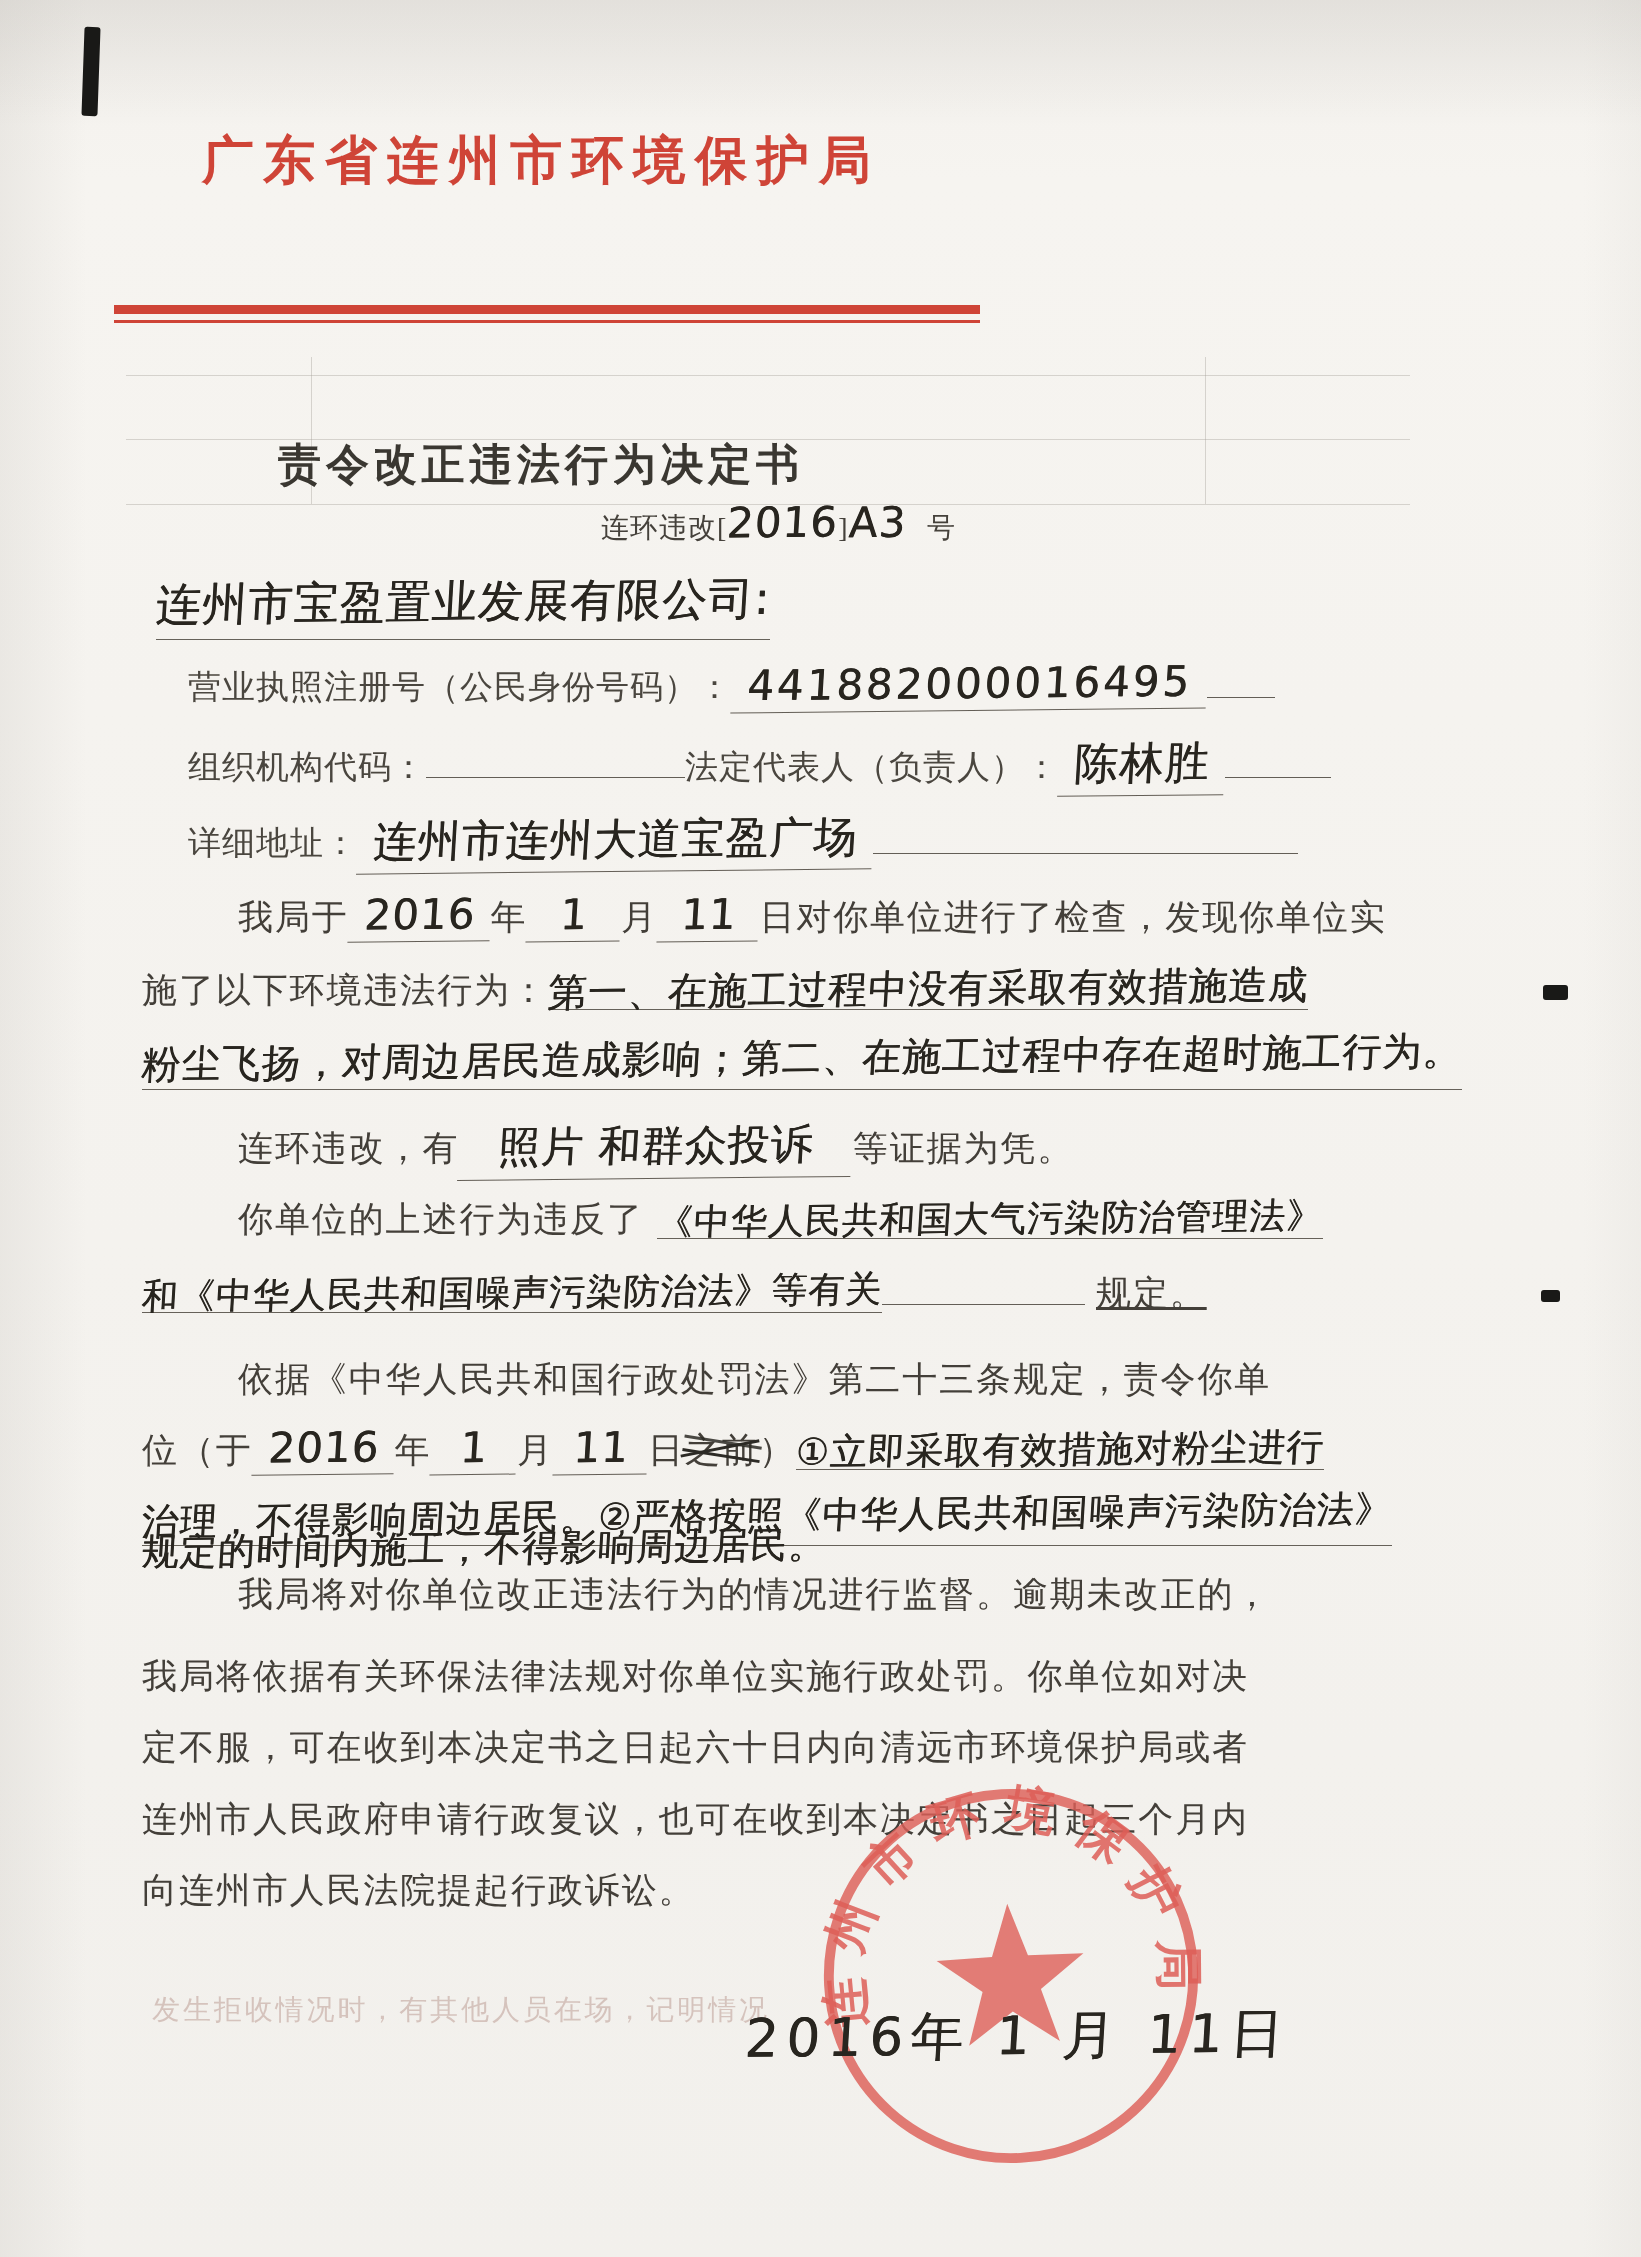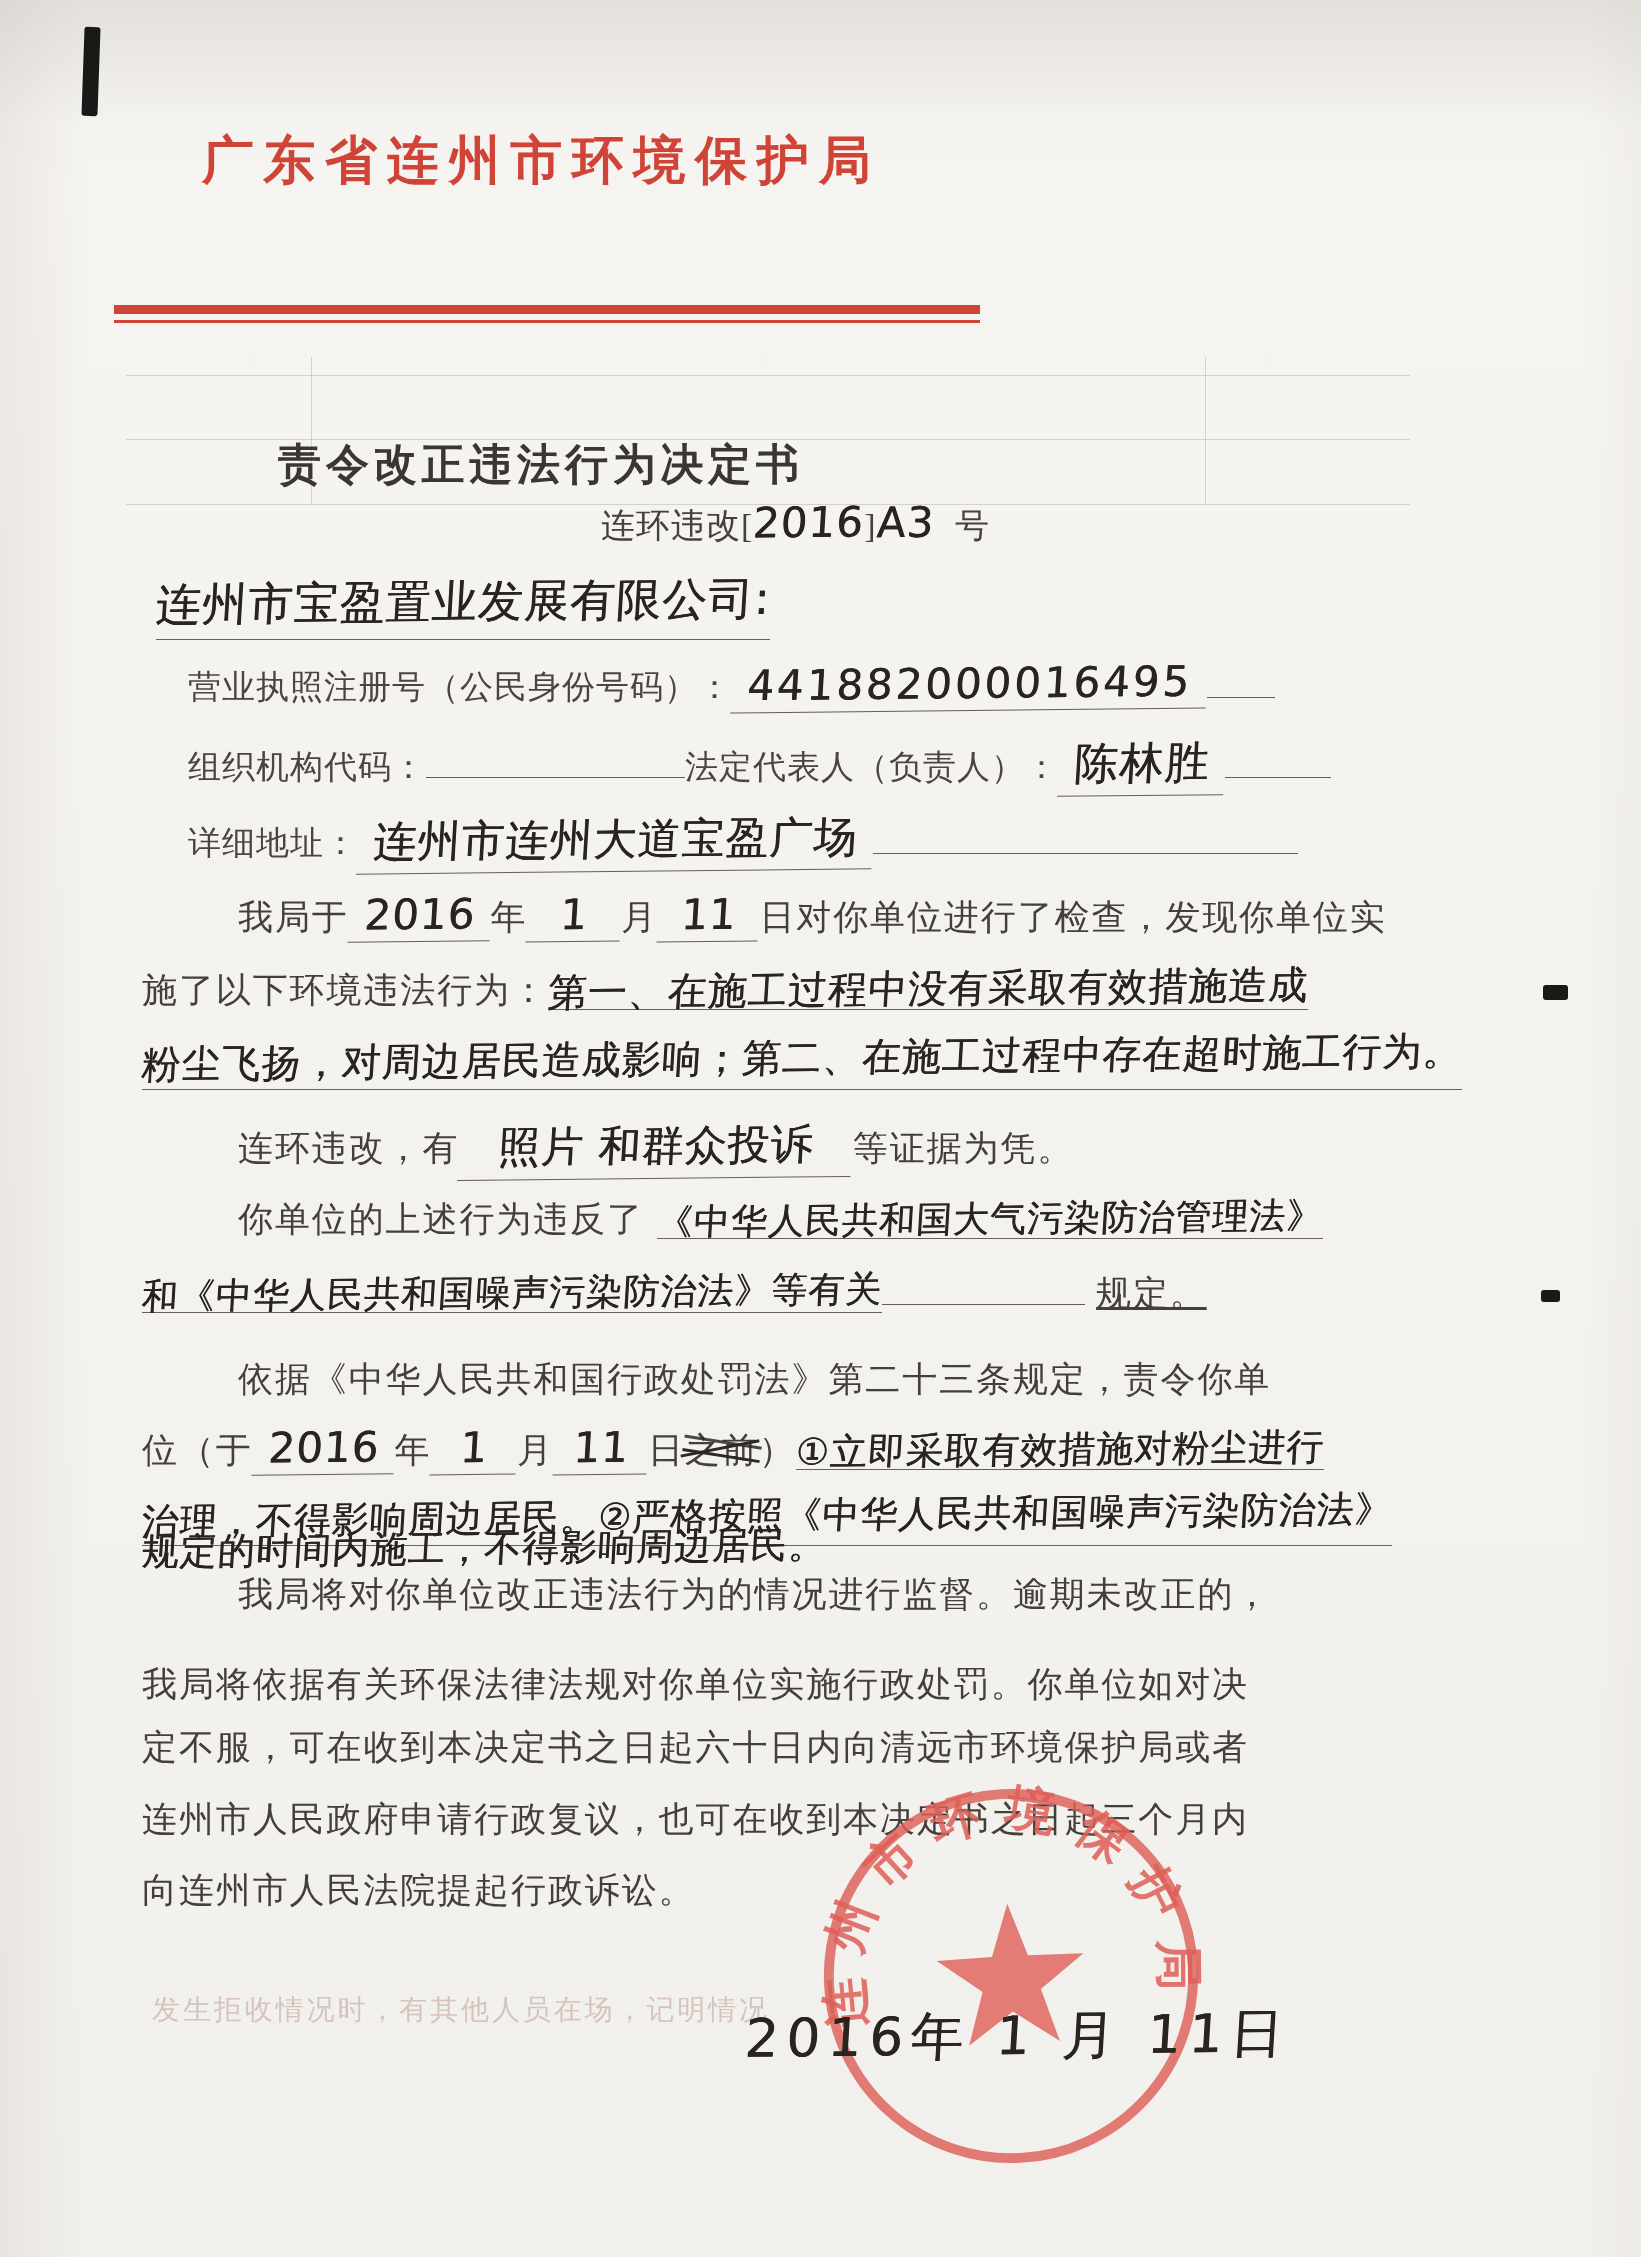--- a/index.html
+++ b/index.html
@@ -22,21 +22,21 @@
   
   .hw{font-family:"DejaVu Sans",sans-serif;color:#28251f;display:inline-block;
       transform:skewX(-4deg) rotate(-.6deg);text-shadow:0.5px 0 0 #28251f;letter-spacing:1px;}
   .hw-40{font-size:39px;} .hw-44{font-size:42px;} .hw-38{font-size:37px;} .hw-36{font-size:36px;}
   .fill{border-bottom:1.9px solid rgba(62,56,48,.8);padding:0 15.4px 1.9px 15.4px;}
   .ul{display:inline-block;border-bottom:1.9px solid rgba(62,56,48,.8);}
   .ulwrap{border-bottom:1.9px solid rgba(62,56,48,.78);padding-bottom:6.8px;}
   .header-red{color:#cf4437;font-weight:bold;font-size:52px;letter-spacing:9.7px;text-align:center;}
   .rule{position:absolute;background:#cf4437;}
   .title{color:#3a3731;font-size:43px;font-weight:600;letter-spacing:4.8px;text-align:center;}
-  .docno-pr{color:#45413b;font-size:34px;letter-spacing:1px;text-align:right;}
+  .docno-pr{color:#45413b;font-size:28px;letter-spacing:1px;text-align:right;}
   .struck{position:relative;display:inline-block;}
   .struck::before{content:"";position:absolute;left:-4.8px;top:42%;width:108%;height:2.9px;
     background:#2c2a25;transform:rotate(-11deg);}
   .struck::after{content:"";position:absolute;left:-2.9px;top:58%;width:105%;height:2.9px;
     background:#2c2a25;transform:rotate(9deg);box-shadow:0 -13.5px 0 rgba(44,42,37,.85);}
   .ghostline{position:absolute;background:rgba(165,160,152,.40);}
   .ghost-note{color:rgba(165,120,110,.38);font-size:28px;letter-spacing:2.9px;}
   .artifact{position:absolute;background:#191917;border-radius:2.9px;}
   .seal{position:absolute;left:813px;top:1778px;width:396px;height:396px;transform:rotate(-3deg);z-index:3;}
   .date-line{z-index:4;font-size:53px;}
@@ -108,21 +108,21 @@
     <span class="pr">位（于</span><span class="hw hw-44 fill">2016</span><span class="pr">年</span><span class="hw hw-44 fill" style="padding:0 29px 1.9px 29px;">1</span><span class="pr">月</span><span class="hw hw-44 fill" style="padding:0 19.3px 1.9px 19.3px;">11</span><span class="pr">日</span><span class="pr struck">之前</span><span class="pr">）</span><span class="ulwrap" style="padding-bottom:3.9px;"><span class="hw hw-38">①立即采取有效措施对粉尘进行</span></span>
   </div>
   <div class="abs ulwrap" style="left:142px;top:1491px;padding-bottom:3.9px;">
     <span class="hw hw-38">治理，不得影响周边居民。②严格按照《中华人民共和国噪声污染防治法》</span>
   </div>
   <div class="abs" style="left:142px;top:1524px;">
     <span class="hw hw-38">规定的时间内施工，不得影响周边居民。</span>
   </div>
 
   <div class="abs pr" style="left:238px;top:1573px;">我局将对你单位改正违法行为的情况进行监督。逾期未改正的，</div>
-  <div class="abs pr" style="left:142px;top:1655px;margin-top:8px;">我局将依据有关环保法律法规对你单位实施行政处罚。你单位如对决</div>
+  <div class="abs pr" style="left:142px;top:1655px;">我局将依据有关环保法律法规对你单位实施行政处罚。你单位如对决</div>
   <div class="abs pr" style="left:142px;top:1726px;">定不服，可在收到本决定书之日起六十日内向清远市环境保护局或者</div>
   <div class="abs pr" style="left:142px;top:1798px;">连州市人民政府申请行政复议，也可在收到本决定书之日起三个月内</div>
   <div class="abs pr" style="left:142px;top:1869px;">向连州市人民法院提起行政诉讼。</div>
 
   <div class="abs ghost-note" style="left:152px;top:1991px;">发生拒收情况时，有其他人员在场，记明情况</div>
 
   <svg class="seal" viewBox="0 0 400 400">
     <circle cx="200" cy="200" r="184" fill="none" stroke="#dd5f58" stroke-width="10" opacity="0.82"></circle>
     <polygon opacity="0.8" fill="#dd5f58" points="200,127 218.2,179.9 274.2,180.9 229.5,214.6 245.9,268.1 200,236 154.1,268.1 170.5,214.6 125.8,180.9 181.8,179.9"></polygon>
     <path id="sealArc" d="M 58 255 A 152 152 0 1 1 342 255" fill="none"></path>

